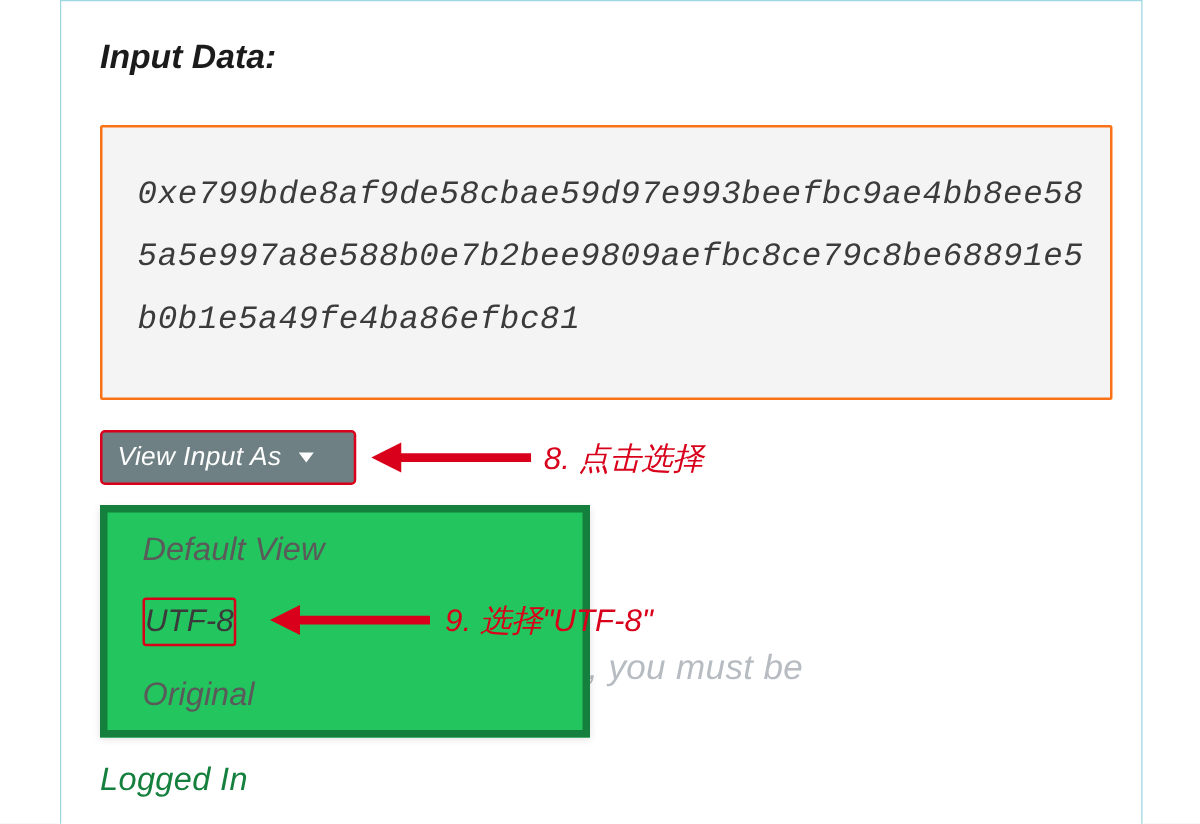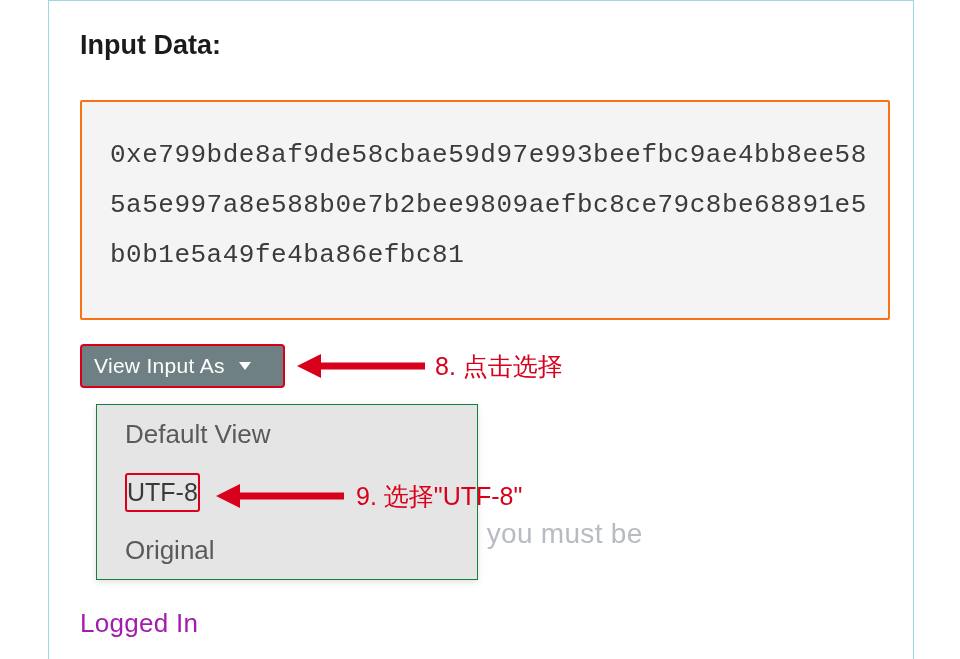--- a/index.html
+++ b/index.html
@@ -1,27 +1,27 @@
 <!DOCTYPE html>
 <html><head>
 <meta charset="utf-8">
 <style>
   html,body{margin:0;padding:0;width:960px;height:659px;background:#f0f0f0;font-family:Helvetica,Arial,sans-serif;}
-  .page{width:960px;height:659px;position:relative;background:#fff;}
+  .page{width:960px;height:659px;position:relative;background:#fff;font-style:italic;}
   .panel{position:absolute;left:48px;top:0;width:864px;height:659px;border:1px solid #9ed6e1;background:#fff;}
   .heading{position:absolute;left:80px;top:30px;font-size:27px;font-weight:700;color:#1b1b1b;}
   .dataBox{position:absolute;left:80px;top:100px;width:810px;height:220px;background:#f4f4f4;border:2px solid #f97316;border-radius:2px;padding:28px 20px 0 28px;box-sizing:border-box;}
   .dataBox .hex{font-family:"Courier New",monospace;font-size:26px;line-height:50px;color:#3b3b3b;letter-spacing:0.5px;word-break:break-all;}
   .dropBtn{position:absolute;left:80px;top:344px;width:205px;height:44px;background:#6e8083;border:2px solid #d8001a;border-radius:4px;color:#fff;font-size:21px;display:flex;align-items:center;padding-left:12px;box-sizing:border-box;letter-spacing:0.3px;}
   .dropBtn .caret{width:0;height:0;border-left:6px solid transparent;border-right:6px solid transparent;border-top:8px solid #fff;margin-left:14px;}
-  .menu{position:absolute;left:96px;top:404px;width:380px;background:#e5e5e5;border:1px solid #15803d;box-shadow:0 2px 6px rgba(0,0,0,0.12);}
+  .menu{position:absolute;left:80px;top:404px;width:380px;background:#22c55e;border:6px solid #15803d;box-shadow:0 2px 6px rgba(0,0,0,0.12);}
   .menu .item{height:58px;display:flex;align-items:center;padding-left:28px;font-size:26px;color:#5a5a5a;}
   .menu .sel{display:inline-block;border:2px solid #d8001a;border-radius:3px;padding:3px 0;color:#3a3a3a;font-size:25px;}
   .bgText{position:absolute;left:348px;top:518px;font-size:28px;color:#b6bcc1;letter-spacing:0.3px;white-space:nowrap;}
-  .bgBlue{position:absolute;left:80px;top:608px;font-size:26px;color:#a21caf;letter-spacing:0.3px;}
+  .bgBlue{position:absolute;left:80px;top:608px;font-size:26px;color:#15803d;letter-spacing:0.3px;}
   .anno{position:absolute;font-size:25px;color:#d8001a;font-weight:400;}
   .arrow{position:absolute;}
 </style>
 </head>
 <body>
 
 <div class="page">
   <div class="panel"></div>
 
   <div class="heading">Input Data:</div>

